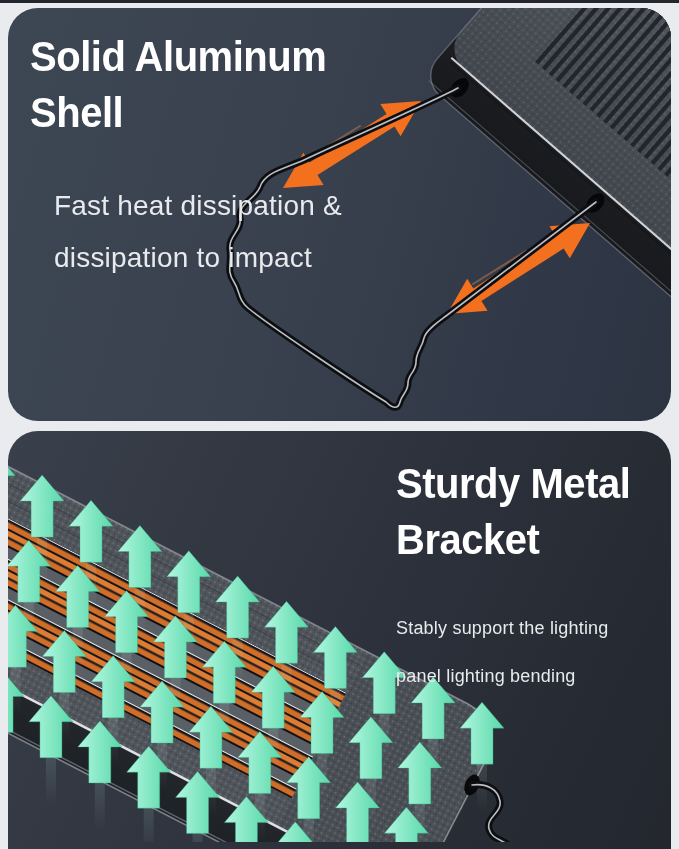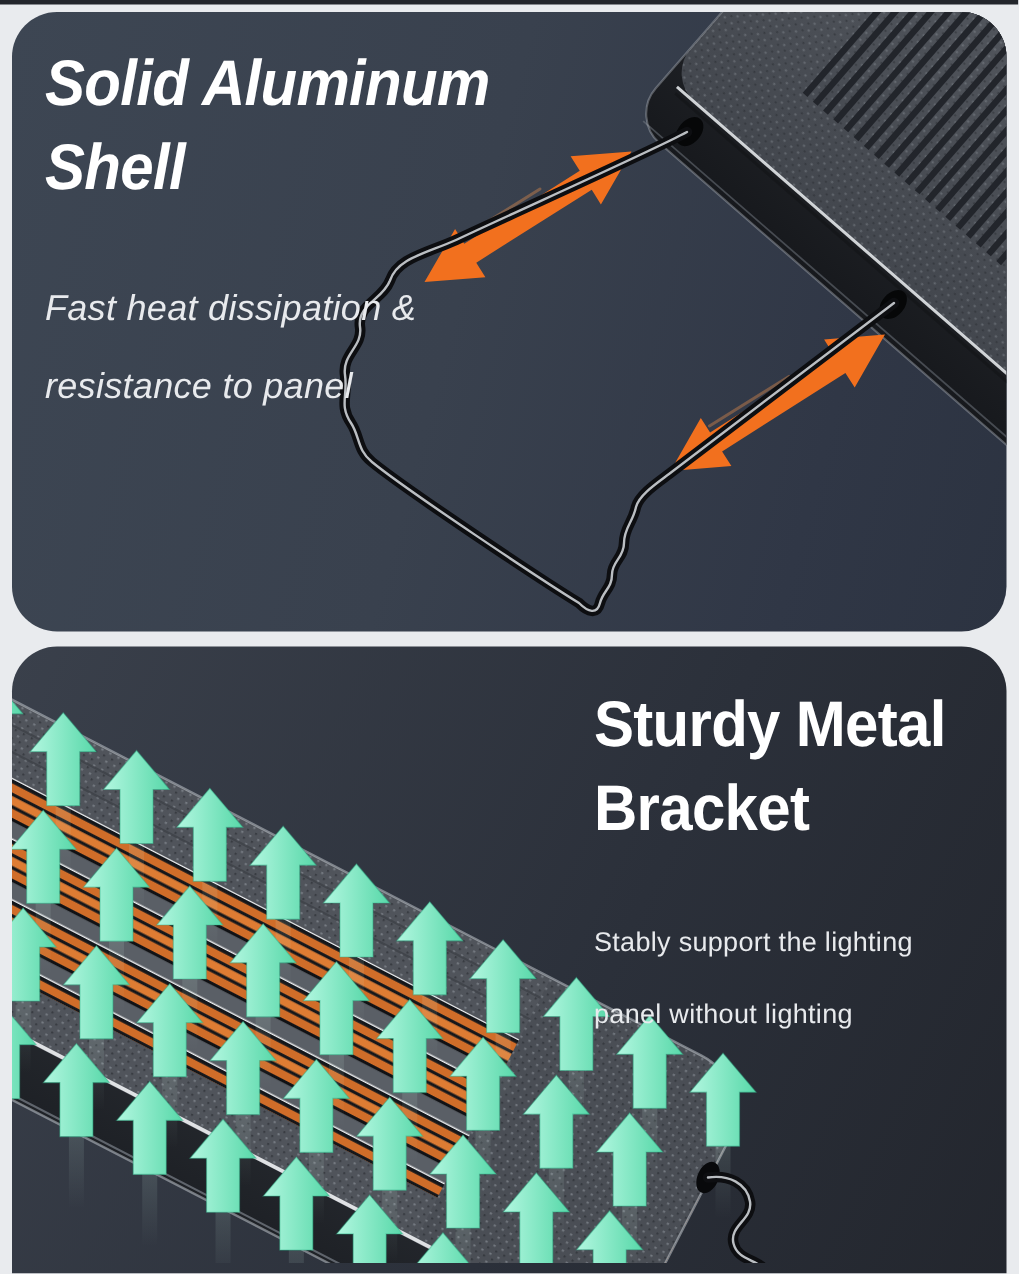--- a/index.html
+++ b/index.html
@@ -11,29 +11,29 @@
     --copper:#d06d29;
     --frame-gray:#50545b;
     --heading-text:#ffffff;
     --body-text:#e8eaed;
   }
   *{margin:0;padding:0;box-sizing:border-box}
   body{background:var(--page-bg);font-family:"Liberation Sans","DejaVu Sans",sans-serif;}
   .page{position:relative;width:679px;height:849px;background:var(--page-bg);overflow:hidden;margin:0 auto;}
   .top-crop{position:absolute;top:0;left:0;width:679px;height:3px;background:#23262c;z-index:5;}
   .panel{position:absolute;left:8px;width:663px;border-radius:30px;overflow:hidden;}
-  .panel-top{top:8px;height:413px;background:linear-gradient(105deg,#3d4653 0%,#39414e 45%,#303746 80%,#2c3341 100%);font-style:italic;}
+  .panel-top{top:8px;height:413px;background:linear-gradient(105deg,#3d4653 0%,#39414e 45%,#303746 80%,#2c3341 100%);}
   .panel-bottom{top:431px;height:524px;background:linear-gradient(295deg,#22252c 0%,#2b303a 45%,#3a404b 100%);}
   .art{position:absolute;inset:0;display:block;}
   .txt{position:absolute;z-index:2;}
   .txt-top{left:22px;top:20px;}
   .txt-bottom{left:388px;top:24px;}
   .title{color:var(--heading-text);font-weight:bold;font-size:43px;line-height:56px;letter-spacing:-.5px;transform:scaleX(.93);transform-origin:left top;}
   .subtitle{color:var(--body-text);font-weight:normal;}
-  .subtitle-top{margin-top:40px;font-size:24px;line-height:52px;letter-spacing:.2px;}
+  .subtitle-top{margin-top:40px;font-size:28px;line-height:52px;letter-spacing:.2px;margin-left:24px;}
   .subtitle-bottom{margin-top:37px;font-size:18px;line-height:48px;letter-spacing:.2px;}
   .wire-dark{stroke:#0d0e11;stroke-width:7;fill:none;stroke-linecap:round;stroke-linejoin:round;}
   .wire-lite{stroke:#d9dde2;stroke-width:1.6;fill:none;stroke-linecap:round;stroke-linejoin:round;opacity:.85;}
   .fin{stroke:#22252b;stroke-width:4.2;}
   .orange-arrow{fill:var(--accent-orange);}
   .streak{stroke:#ff9a4c;stroke-linecap:round;}
 </style>
 </head>
 <body>
 
@@ -129,21 +129,21 @@
       </g>
     </svg>
 
     <div class="txt txt-top">
       <h2 class="title">
         <span style="display:block">Solid Aluminum</span>
         <span style="display:block">Shell</span>
       </h2>
       <p class="subtitle subtitle-top">
         <span style="display:block">Fast heat dissipation &amp;</span>
-        <span style="display:block">resistance to panel</span>
+        <span style="display:block">dissipation to impact</span>
       </p>
     </div>
   </section>
 
   <section class="panel panel-bottom">
     <svg class="art" width="663" height="411" viewBox="0 0 663 411">
       <defs>
         <pattern id="speckB" width="6" height="6" patternUnits="userSpaceOnUse">
           <rect x="0.8" y="1.2" width="1.4" height="1.4" fill="#969ca4"></rect>
           <rect x="3.6" y="4.2" width="1.4" height="1.4" fill="#26292e"></rect>
@@ -298,17 +298,17 @@
       </g>
     </svg>
 
     <div class="txt txt-bottom">
       <h2 class="title">
         <span style="display:block">Sturdy Metal</span>
         <span style="display:block">Bracket</span>
       </h2>
       <p class="subtitle subtitle-bottom">
         <span style="display:block">Stably support the lighting</span>
-        <span style="display:block">panel without lighting</span>
+        <span style="display:block">panel lighting bending</span>
       </p>
     </div>
   </section>
 </div>
 
 </body></html>

